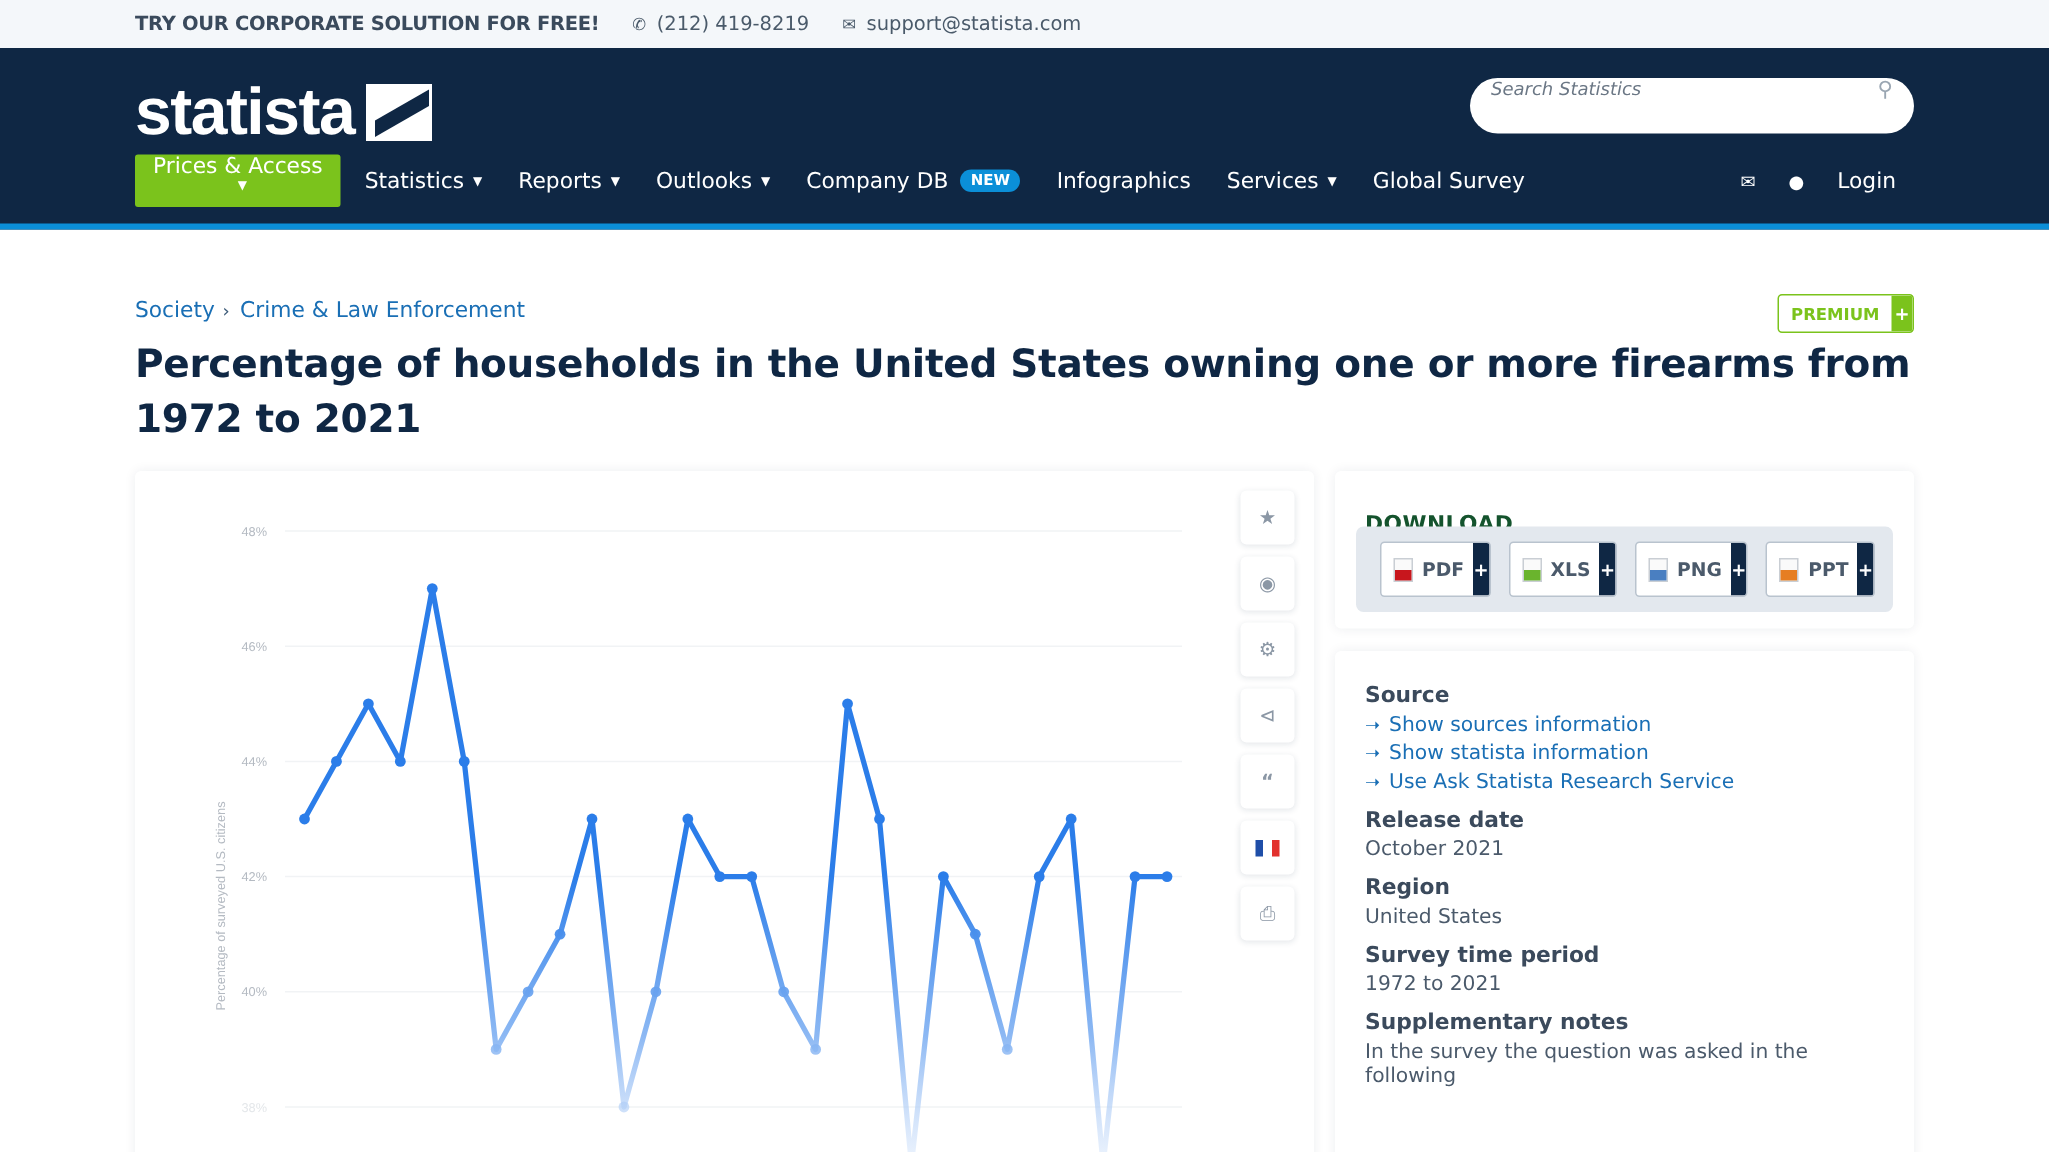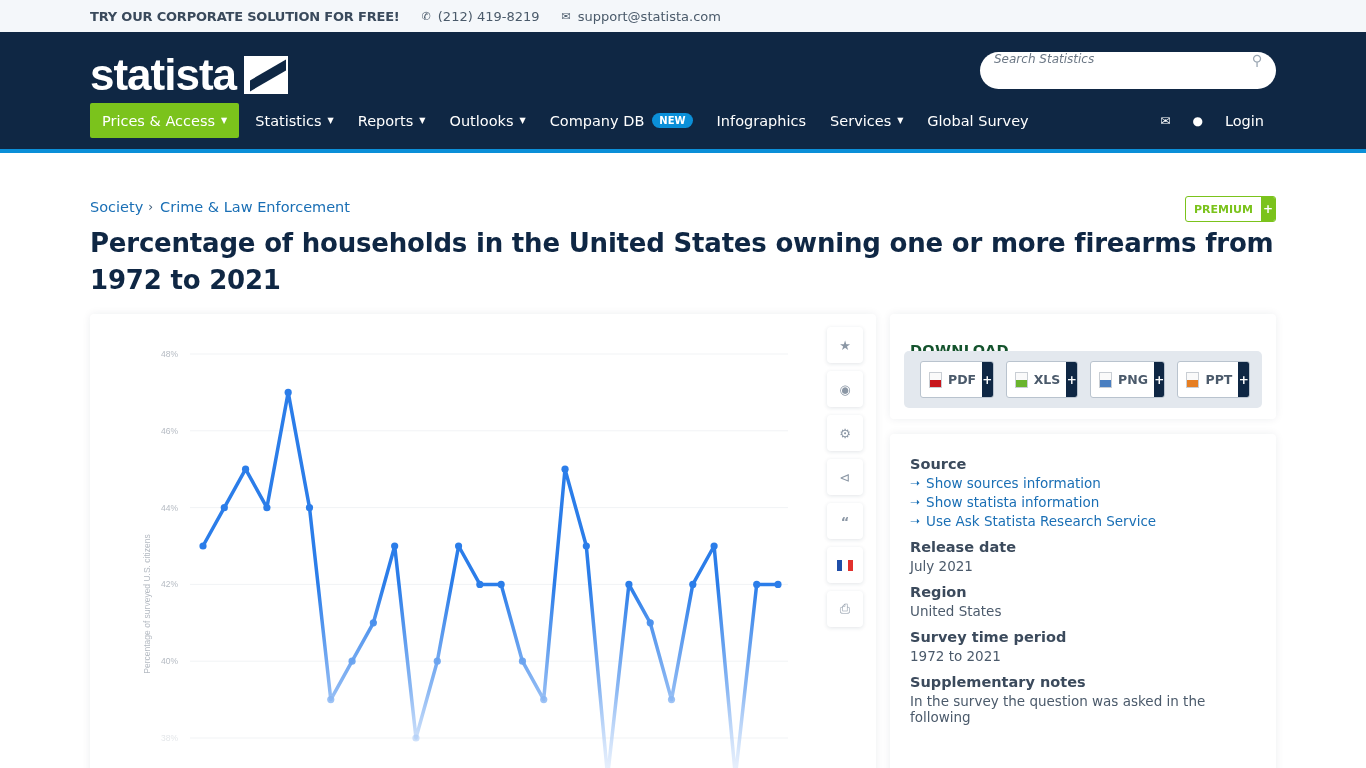--- a/index.html
+++ b/index.html
@@ -13,21 +13,21 @@
   .logo { position: absolute; left: 90px; top: 18px; display: flex; align-items: center; color: #fff; font-family: "Liberation Sans", sans-serif; font-weight: 700; font-size: 44px; letter-spacing: -1px; }
   .logo .mark { width: 44px; height: 38px; background: #fff; margin-left: 8px; position: relative; overflow: hidden; }
   .logo .mark::before { content: ""; position: absolute; left: 6px; top: 14px; width: 36px; height: 11px; background: #0f2744; transform: skewY(-30deg); }
   .search { position: absolute; right: 90px; top: 20px; width: 296px; height: 37px; background: #fff; border-radius: 19px; display: flex; align-items: flex-start; padding: 0 14px; }
   .search input { border: none; outline: none; font-style: italic; font-size: 12px; color: #555; width: 100%; font-family: "DejaVu Sans", sans-serif; background: transparent; }
   .search input::placeholder { color: #6b7785; }
   .search .sicon { color: #9aa6b2; font-size: 14px; }
   .nav { position: absolute; left: 90px; right: 90px; top: 71px; height: 35px; display: flex; align-items: center; }
   .nav .item { color: #fff; font-size: 14.5px; margin-right: 24px; display: flex; align-items: center; white-space: nowrap; }
   .nav .item .caret { font-size: 8px; margin-left: 6px; }
-  .nav .item.primary { background: #7bc31c; height: 35px; padding: 0 12px; border-radius: 2px; margin-right: 16px; }
+  .nav .item.primary { background: #7bc31c; height: 35px; padding: 0 12px; border-radius: 2px; margin-right: 16px; flex-direction: column; }
   .badge-new { background: #0b8fd8; color: #fff; font-size: 10px; font-weight: 700; border-radius: 10px; padding: 2px 7px; margin-left: 8px; }
   .nav .right { margin-left: auto; display: flex; align-items: center; }
   .nav .right .ic { color: #fff; font-size: 12px; margin-right: 22px; }
   .nav .right .login { color: #fff; font-size: 14.5px; margin-right: 12px; }
 
   .crumbs { position: absolute; left: 90px; top: 199px; font-size: 14.5px; color: #1a6fb5; display: flex; align-items: center; }
   .crumbs .sep { color: #3b5a78; margin: 0 7px 0 5px; font-size: 12px; }
   .premium { position: absolute; right: 90px; top: 196px; display: flex; height: 26px; border: 1px solid #7bc31c; border-radius: 3px; overflow: hidden; margin-left: 36px; }
   .premium .lbl { color: #7bc31c; font-size: 11px; font-weight: 700; padding: 0 8px; display: flex; align-items: center; }
   .premium .plus { background: #7bc31c; color: #fff; width: 14px; display: flex; align-items: center; justify-content: center; font-weight: 700; font-size: 12px; }
@@ -317,20 +317,20 @@
     </div>
   <div class="link">
       <span class="arr">➝</span>
       <span>Show statista information</span>
     </div>
   <div class="link">
       <span class="arr">➝</span>
       <span>Use Ask Statista Research Service</span>
     </div>
   <div class="lbl">Release date</div>
-  <div class="val">July 2021</div>
+  <div class="val">October 2021</div>
   <div class="lbl">Region</div>
   <div class="val">United States</div>
   <div class="lbl">Survey time period</div>
   <div class="val">1972 to 2021</div>
   <div class="lbl">Supplementary notes</div>
   <div class="val">In the survey the question was asked in the following</div>
 </div>
 
 </body></html>

